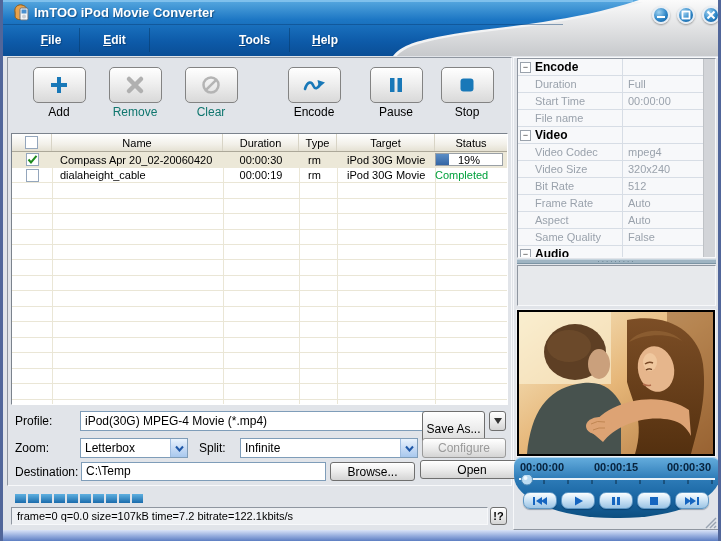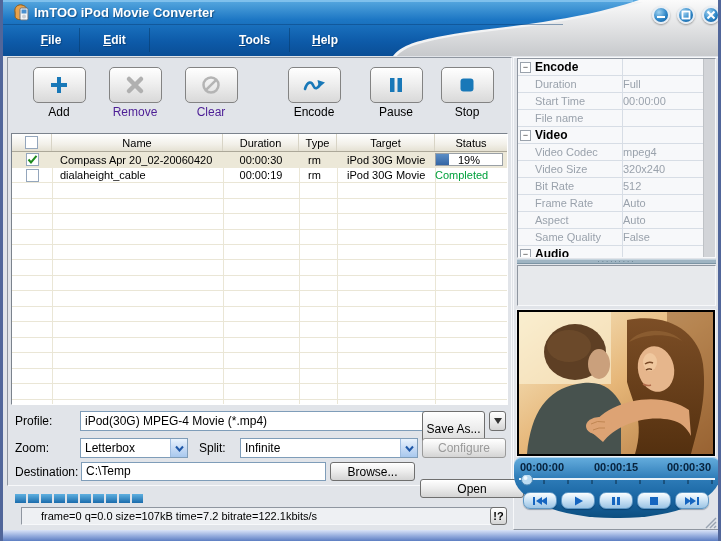--- a/index.html
+++ b/index.html
@@ -21,21 +21,21 @@
   .menu-item .mlabel::first-letter{text-decoration:underline;}
   
   .sunken{border:1px solid;border-color:#8f96a0 #f7f8fa #f7f8fa #8f96a0;}
   .raisedpanel{border:1px solid;border-color:#f7f8fa #8f96a0 #8f96a0 #f7f8fa;}
   
   .tbgroup{top:67px;width:70px;height:52px;text-align:center;}
   .tbbtn{width:53px;height:36px;margin:0 auto;border:1px solid #838383;border-radius:5px;
          background:linear-gradient(#ffffff,#efefef 45%,#d9d9d9);box-shadow:inset 0 1px 0 #fff;
          display:flex;align-items:center;justify-content:center;cursor:pointer;}
   .tblabel{font-size:12px;color:#000;margin-top:2px;}
-  .tbgroup.disabled .tblabel{color:#4c1d95;}
+  .tbgroup.disabled .tblabel{color:#0f766e;}
   
   #queue{left:8px;top:133px;width:497px;height:272px;background:#fff;border:1px solid;border-color:#7b838d #fff #fff #7b838d;overflow:hidden;}
   #qheader{display:flex;height:18px;background:linear-gradient(#ffffff,#f2f0e9 60%,#e5e1d3);border-bottom:1px solid #aca899;}
   .th{display:flex;align-items:center;justify-content:center;font-size:11px;color:#000;
       border-right:1px solid #d8d4c6;height:100%;cursor:pointer;}
   #qbody{position:relative;height:252px;
      background:repeating-linear-gradient(to bottom,#fff 0 14.5px,#eae6d6 14.5px 15.5px);}
   .vline{position:absolute;top:0;bottom:0;width:1px;background:#eae6d6;}
   .trow{position:absolute;left:0;width:100%;height:15.5px;display:flex;align-items:center;font-size:11px;cursor:default;}
   .cell{overflow:hidden;white-space:nowrap;}
@@ -52,26 +52,26 @@
   .cbtn{width:17px;height:100%;background:linear-gradient(#eaf3fd,#c8dcf5 50%,#a8c8ee);border-left:1px solid #9ebce0;
         display:flex;align-items:center;justify-content:center;cursor:pointer;}
   .sbtn{background:linear-gradient(#ffffff,#ececec 50%,#d4d4d4);border:1px solid #6f6f6f;border-radius:3px;
         font-size:12px;color:#000;display:flex;align-items:center;justify-content:center;cursor:pointer;box-shadow:inset 0 1px 0 #fff;}
   .sbtn.disabled{color:#9a9a9a;border-color:#9a9a9a;cursor:default;}
   .tinput{background:#fff;border:1px solid #7f9db9;font-size:12px;padding:1px 4px;font-family:"Liberation Sans",sans-serif;}
   
   #blocks{left:12px;top:494px;height:9px;display:flex;gap:2px;}
   .pblock{width:11px;height:9px;background:linear-gradient(#5fb0e0,#1b6cac);}
   #statusfield{left:8px;top:507px;width:477px;height:18px;background:#eef0f3;display:flex;align-items:center;
-               font-size:11px;color:#000;padding-left:19px;white-space:nowrap;overflow:hidden;margin-left:10px;}
+               font-size:11px;color:#000;padding-left:5px;white-space:nowrap;overflow:hidden;}
   
   #propgrid{left:514px;top:58px;width:199px;height:200px;background:#f7f8fa;overflow:hidden;}
   .prow{position:relative;height:17px;display:flex;align-items:center;border-bottom:1px solid #d7dde5;font-size:11px;}
   .prow .pl{width:104px;padding-left:17px;color:#9aa2ac;overflow:hidden;white-space:nowrap;}
-  .prow .pv{flex:1;color:#9aa2ac;border-left:1px solid #d7dde5;height:100%;display:flex;align-items:center;}
+  .prow .pv{flex:1;padding-left:5px;color:#9aa2ac;border-left:1px solid #d7dde5;height:100%;display:flex;align-items:center;}
   .prow.cat .pl{color:#000;font-weight:bold;font-size:12px;padding-left:17px;}
   .colbox{position:absolute;left:2px;top:3px;width:11px;height:11px;background:#fff;border:1px solid #9aa2ac;
           display:flex;align-items:center;justify-content:center;font-size:9px;color:#333;line-height:9px;cursor:pointer;}
   #propscroll{position:absolute;right:0;top:0;width:12px;height:100%;background:#d2d4d8;border-left:1px solid #bfc2c6;cursor:pointer;}
   
   #player{left:511px;top:457px;width:206px;height:61px;border-radius:8px 8px 100px 100px / 8px 8px 42px 42px;
           background:linear-gradient(#66aede,#2e7cb8 35%,#1763a0 70%,#0d4f80);box-shadow:inset 0 1px 0 rgba(255,255,255,.5);}
   .ptime{font-size:11px;font-weight:bold;color:#07233d;}
   .pbtn{width:34px;height:17px;border-radius:7px;border:1px solid #5d96c4;cursor:pointer;
         background:linear-gradient(#fbfeff,#cfe5f6 45%,#9cc4e4);display:flex;align-items:center;justify-content:center;box-shadow:0 1px 1px rgba(0,30,60,.35);}
@@ -280,21 +280,21 @@
         <svg width="9" height="7" viewBox="0 0 9 7">
           <path d="M1,1.5 L4.5,5.5 L8,1.5" fill="none" stroke="#1f58a8" stroke-width="2"></path>
         </svg>
       </div>
   </div>
   <div class="abs sbtn disabled" style="left:419px;top:438px;width:84px;height:20px">Configure</div>
 
   <div class="abs flabel" style="left:12px;top:465px">Destination:</div>
   <div class="abs tinput" style="left:78px;top:462px;width:245px;height:19px">C:\Temp</div>
   <div class="abs sbtn" style="left:327px;top:462px;width:85px;height:19px">Browse...</div>
-  <div class="abs sbtn" style="left:417px;top:479px;width:104px;height:19px">Open</div>
+  <div class="abs sbtn" style="left:417px;top:460px;width:104px;height:19px">Open</div>
 
   <div class="abs" id="blocks">
       <div class="pblock"></div>
       <div class="pblock"></div>
       <div class="pblock"></div>
       <div class="pblock"></div>
       <div class="pblock"></div>
       <div class="pblock"></div>
       <div class="pblock"></div>
       <div class="pblock"></div>

